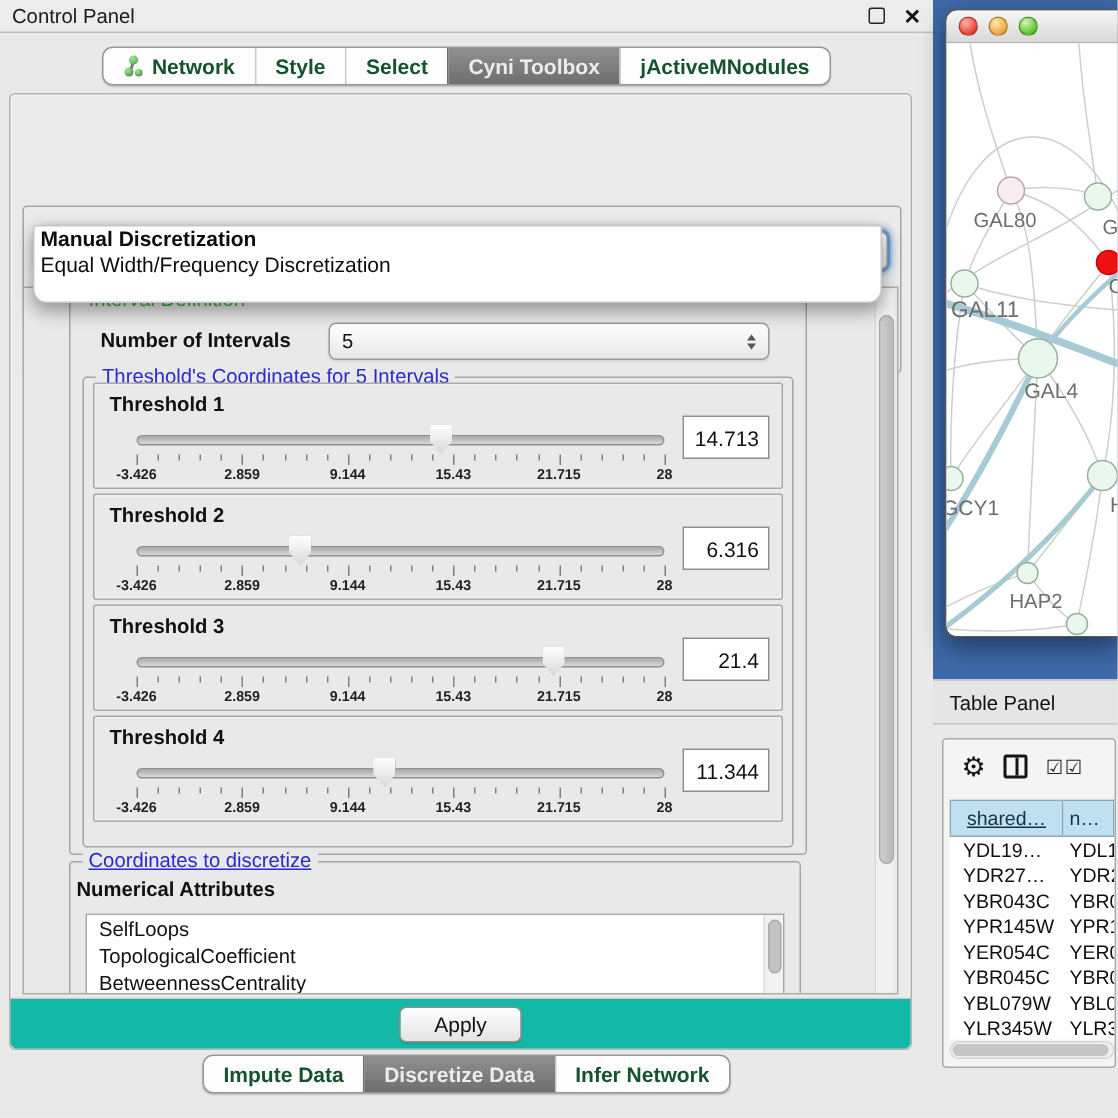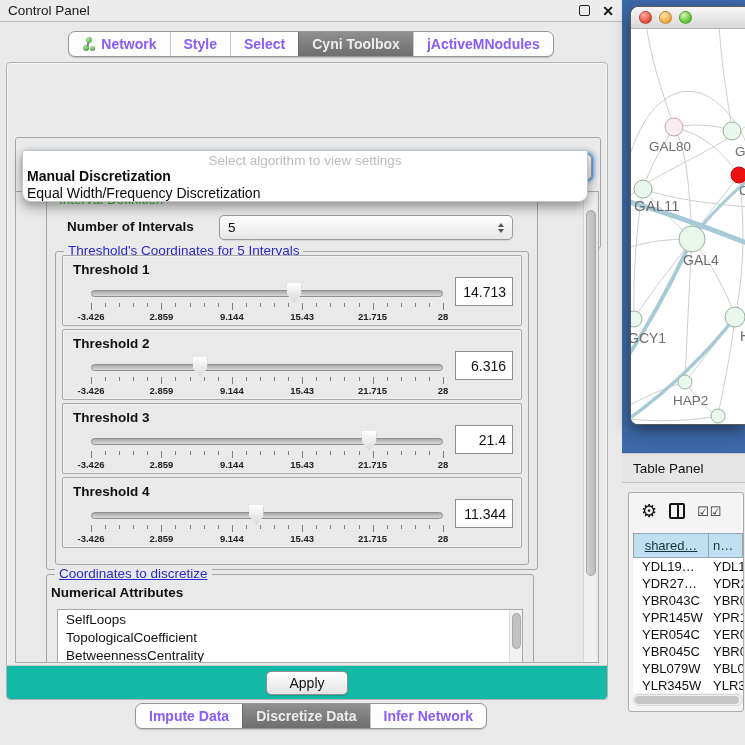--- a/index.html
+++ b/index.html
@@ -7,21 +7,21 @@
 
   
   #left-pane { position:absolute; left:0; top:0; width:622px; height:745px; background:#e9e9e9; }
   #cp-titlebar { position:absolute; left:0; top:0; width:100%; height:22px; background:#ececec; border-bottom:1px solid #bdbdbd; display:flex; align-items:center; padding:0 8px; font-size:13.5px; color:#1a1a1a; }
   #cp-titlebar .spacer { flex:1; }
   .float-box { width:11px; height:11px; border:1.5px solid #222; border-radius:2px; margin-right:12px; cursor:pointer; }
   .close-x { font-size:14px; font-weight:bold; color:#111; cursor:pointer; }
 
   
   .seg { display:inline-flex; border:1px solid #979797; border-radius:7px; background:#fdfdfd; overflow:hidden; box-shadow:0 1px 1px rgba(0,0,0,.18); }
-  .seg .item { padding:4px 13px; font-size:14px; font-weight:bold; color:#8b5cf6; border-left:1px solid #c9c9c9; display:flex; align-items:center; gap:6px; white-space:nowrap; cursor:pointer; }
+  .seg .item { padding:4px 13px; font-size:14px; font-weight:bold; color:#14532d; border-left:1px solid #c9c9c9; display:flex; align-items:center; gap:6px; white-space:nowrap; cursor:pointer; }
   .seg .item:first-child { border-left:none; }
   .seg .item.selected { background:linear-gradient(#909090,#6e6e6e); color:#ececec; border-left-color:#6a6a6a; }
   #top-tabs { position:absolute; top:31px; left:0; width:100%; text-align:center; }
   #bottom-tabs { position:absolute; top:703px; left:0; width:100%; text-align:center; }
 
   
   #main-panel { position:absolute; left:6px; top:62px; width:602px; height:638px; background:#ebebeb; border:1px solid #b2b2b2; border-radius:4px; box-shadow:inset 0 0 0 1px #f5f5f5; }
 
   .group { position:absolute; border:1px solid #a6a6a6; border-radius:3px; }
   .group > .legend { position:absolute; top:-9px; left:8px; background:#ebebeb; padding:0 4px; font-size:13.5px; white-space:nowrap; }
@@ -163,21 +163,20 @@
 
     <div class="group" id="algo-group">
       <div class="combo" id="algo-combo">
         <span class="cv"></span>
         <span class="spin">
             <i class="up"></i>
             <i class="dn"></i>
           </span>
       </div>
       <div id="algo-popup">
-        <div class="hint">Select algorithm to view settings</div>
         <div class="opt first">Manual Discretization</div>
         <div class="opt">Equal Width/Frequency Discretization</div>
       </div>
     </div>
 
     <div class="group" id="tabledata-group">
       <span class="legend" style="color:#14141e;">Table Data</span>
       <div class="combo" id="tabledata-combo">
         <span class="cv">galFiltered.sif default node</span>
         <span class="spin">

